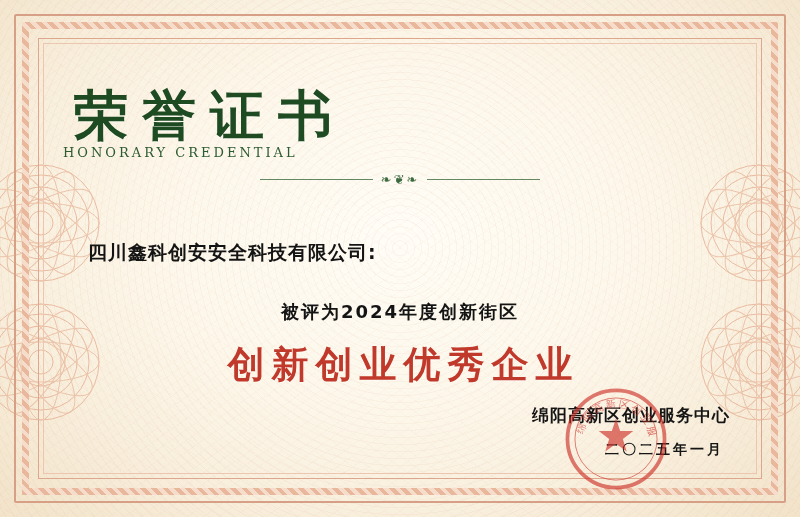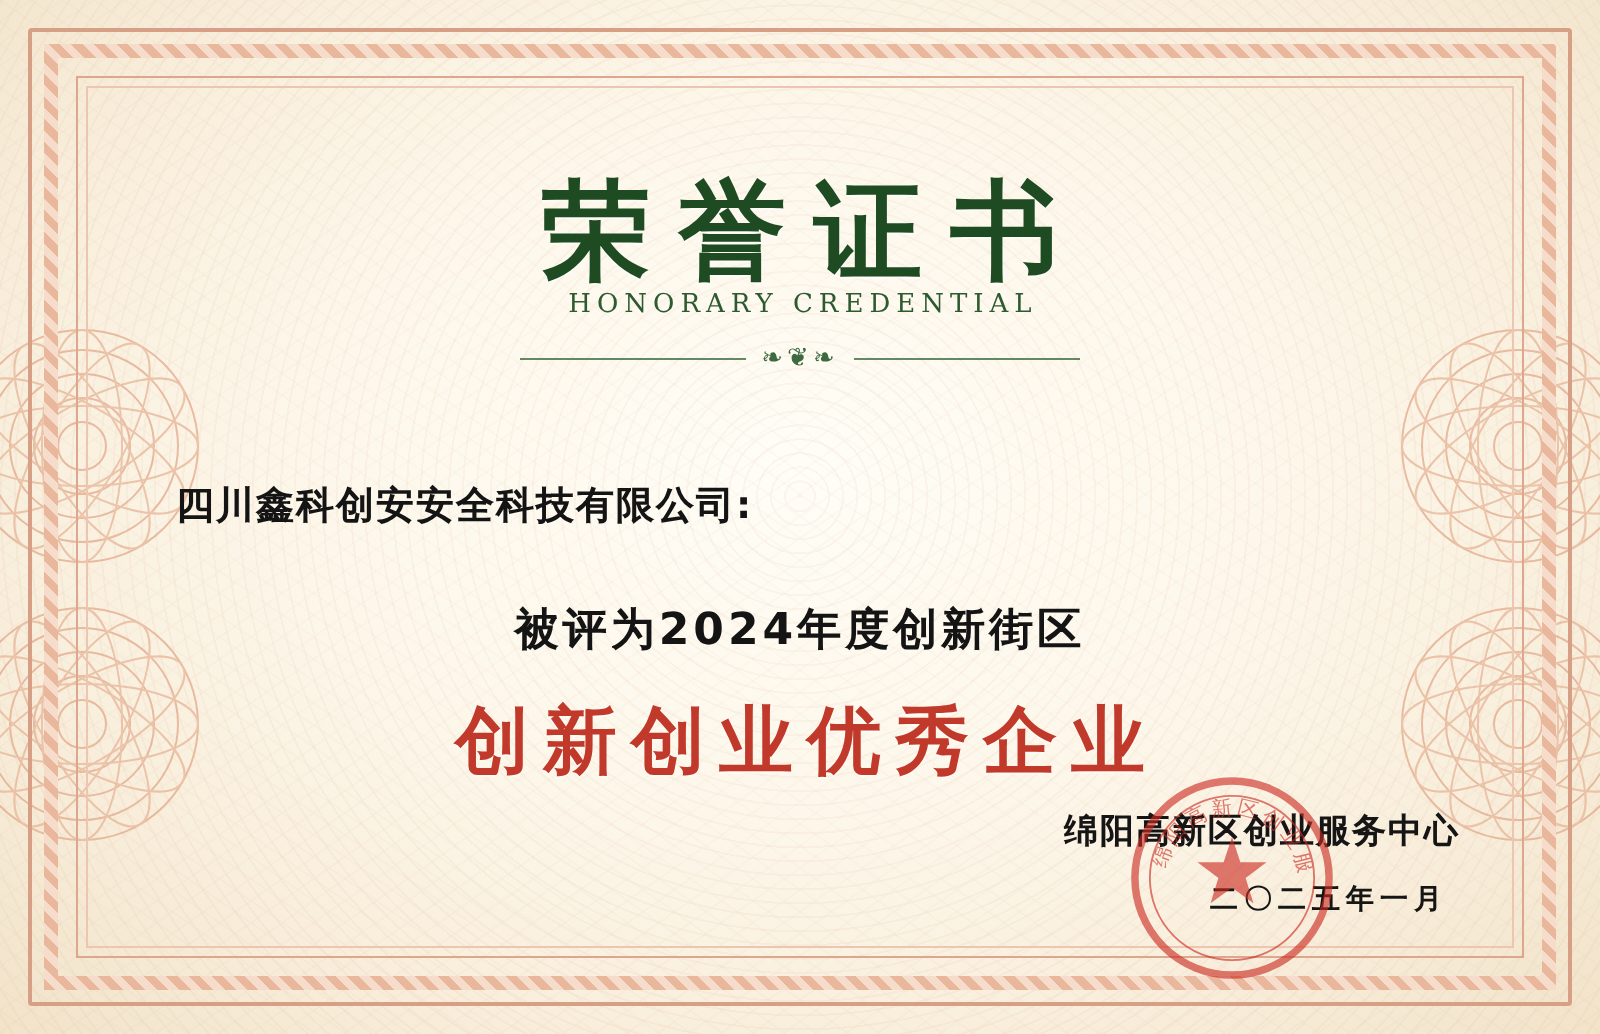--- a/index.html
+++ b/index.html
@@ -76,21 +76,21 @@
     border: 1px solid #ecc6b0;
   }
 
   
   .content {
     position: absolute;
     left: 60px; top: 56px; right: 60px; bottom: 52px;
   }
 
   .title-block {
-    text-align: center;
+    text-align: left;
     margin-top: 30px;
   }
   .main-title {
     font-family: "DejaVu Serif", "Liberation Serif", serif;
     font-size: 54px;
     font-weight: bold;
     letter-spacing: 14px;
     text-indent: 14px;
     color: #1f4b22;
     line-height: 1.1;
@@ -132,21 +132,21 @@
     margin-left: 28px;
     font-size: 19px;
     font-weight: bold;
     color: #141414;
     letter-spacing: 1px;
   }
 
   .award-line {
     margin-top: 34px;
     text-align: center;
-    font-size: 22px;
+    font-size: 18px;
     font-weight: bold;
     color: #141414;
     letter-spacing: 2px;
   }
 
   .award-main {
     margin-top: 16px;
     text-align: center;
     font-family: "DejaVu Serif", "Liberation Serif", serif;
     font-size: 37px;

